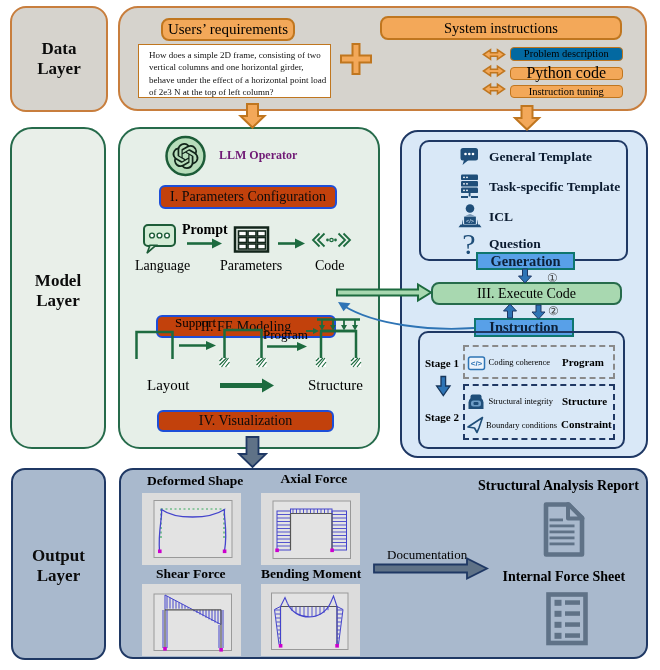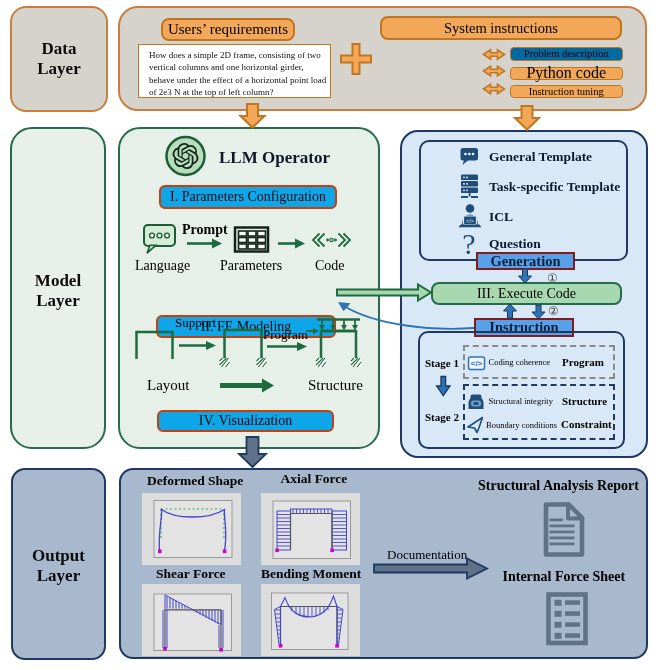--- a/index.html
+++ b/index.html
@@ -1,41 +1,41 @@
 <!DOCTYPE html>
 <html><head>
 <meta charset="utf-8">
 <style>
   html,body{margin:0;padding:0;}
   body{width:660px;height:670px;background:#ffffff;font-family:"Liberation Serif",serif;}
   #wrap{position:relative;width:660px;height:670px;overflow:hidden;}
   .abs{position:absolute;box-sizing:border-box;}
   .ctr{display:flex;align-items:center;justify-content:center;text-align:center;}
   .lbl{font-weight:bold;font-size:17px;line-height:20.5px;color:#0b0b0b;}
-  .greenbtn{background:#0ea5e9;border:2px solid #c2410c;border-radius:6px;font-size:14px;color:#0b0b0b;}
-  .bluebtn{background:#58a0e8;border:2px solid #7f1d1d;font-weight:bold;color:#0d2038;}
+  .greenbtn{background:#c2410c;border:2px solid #1d4ed8;border-radius:6px;font-size:14px;color:#0b0b0b;}
+  .bluebtn{background:#58a0e8;border:2px solid #0f766e;font-weight:bold;color:#0d2038;}
 </style>
 </head>
 <body>
 <div id="wrap">
 
   <div class="abs ctr lbl" style="left:10px;top:6px;width:98px;height:106px;background:#d6d3cd;border:2.5px solid #c87e3d;border-radius:16px;">Data<br>Layer</div>
   <div class="abs ctr lbl" style="left:10px;top:127px;width:96px;height:322px;background:#e9efe9;border:2px solid #266b4b;border-radius:22px;padding-top:6px;">Model<br>Layer</div>
   <div class="abs ctr lbl" style="left:11px;top:468px;width:95px;height:192px;background:#a9b9cd;border:2px solid #1f3864;border-radius:14px;padding-top:4px;">Output<br>Layer</div>
 
   <div class="abs" style="left:118px;top:6px;width:529px;height:105px;background:#d6d3cd;border:2.5px solid #c87e3d;border-radius:20px;"></div>
   <div class="abs ctr" style="left:161px;top:18px;width:134px;height:23px;background:#f3a859;border:2px solid #c0761f;border-radius:8px;font-size:15px;">Users’ requirements</div>
   <div class="abs" style="left:138px;top:44px;width:193px;height:54px;background:#ffffff;border:1.5px solid #c0761f;font-size:9px;line-height:12.6px;padding:3.5px 0 0 10px;color:#111;white-space:nowrap;">How does a simple 2D frame, consisting of two<br>vertical columns and one horizontal girder,<br>behave under the effect of a horizontal point load<br>of 2e3 N at the top of left column?</div>
   <div class="abs ctr" style="left:380px;top:16px;width:242px;height:24px;background:#f3a859;border:2px solid #c0761f;border-radius:8px;font-size:14.5px;">System instructions</div>
   <div class="abs ctr" style="left:509.5px;top:47px;width:113.5px;height:13.5px;background:#0369a1;border:1.5px solid #c0761f;border-radius:4px;font-size:10.5px;">Problem description</div>
   <div class="abs ctr" style="left:509.5px;top:66.5px;width:113.5px;height:13.5px;background:#f3a859;border:1.5px solid #c0761f;border-radius:4px;font-size:16px;">Python code</div>
   <div class="abs ctr" style="left:509.5px;top:84.5px;width:113.5px;height:13.5px;background:#f3a859;border:1.5px solid #c0761f;border-radius:4px;font-size:10.5px;">Instruction tuning</div>
 
   <div class="abs" style="left:118px;top:127px;width:262px;height:322px;background:#e6efe8;border:2px solid #266b4b;border-radius:22px;"></div>
-  <div class="abs" style="left:219px;top:148px;font-weight:bold;font-size:17px;color:#0f172a;">LLM Operator</div>
+  <div class="abs" style="left:219px;top:148px;font-weight:bold;font-size:12px;color:#701a75;">LLM Operator</div>
   <div class="abs ctr greenbtn" style="left:159px;top:185px;width:178px;height:24px;">I. Parameters Configuration</div>
   <div class="abs" style="left:182px;top:222px;font-weight:bold;font-size:14px;">Prompt</div>
   <div class="abs" style="left:135px;top:258px;font-size:14px;">Language</div>
   <div class="abs" style="left:220px;top:258px;font-size:14px;">Parameters</div>
   <div class="abs" style="left:315px;top:258px;font-size:14px;">Code</div>
   <div class="abs ctr greenbtn" style="left:156px;top:282px;width:180px;height:23px;margin-top:33px;">II. FE Modeling</div>
   <div class="abs" style="left:175px;top:315px;font-size:13px;">Support</div>
   <div class="abs" style="left:263px;top:326.5px;font-size:13px;">Program</div>
   <div class="abs" style="left:147px;top:376.5px;font-size:15px;">Layout</div>
   <div class="abs" style="left:308px;top:376.5px;font-size:15px;">Structure</div>

